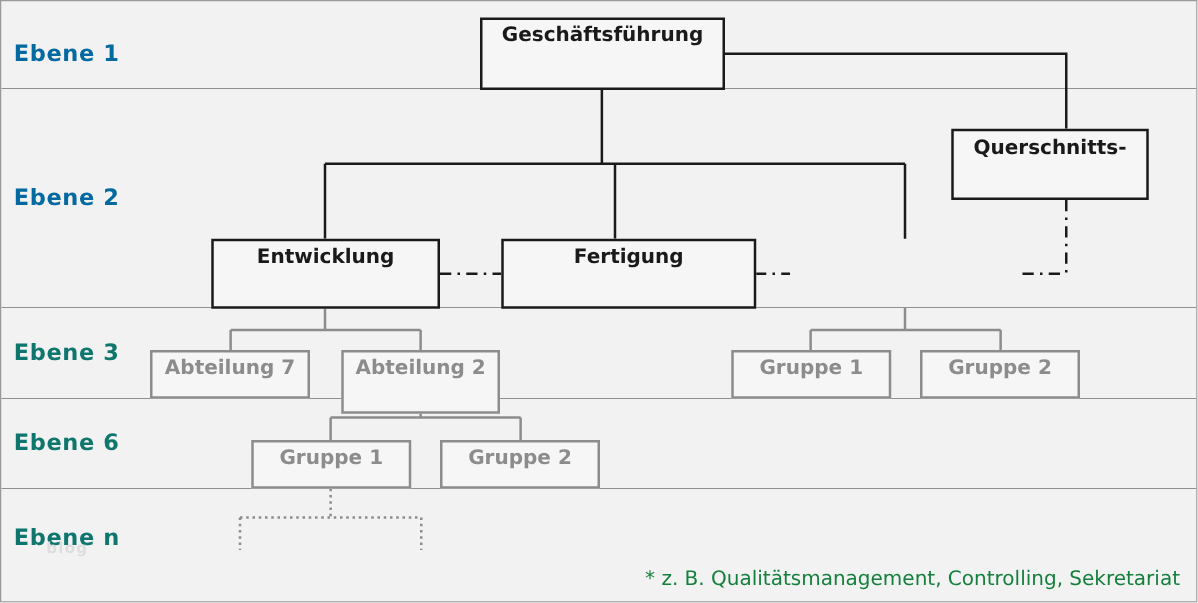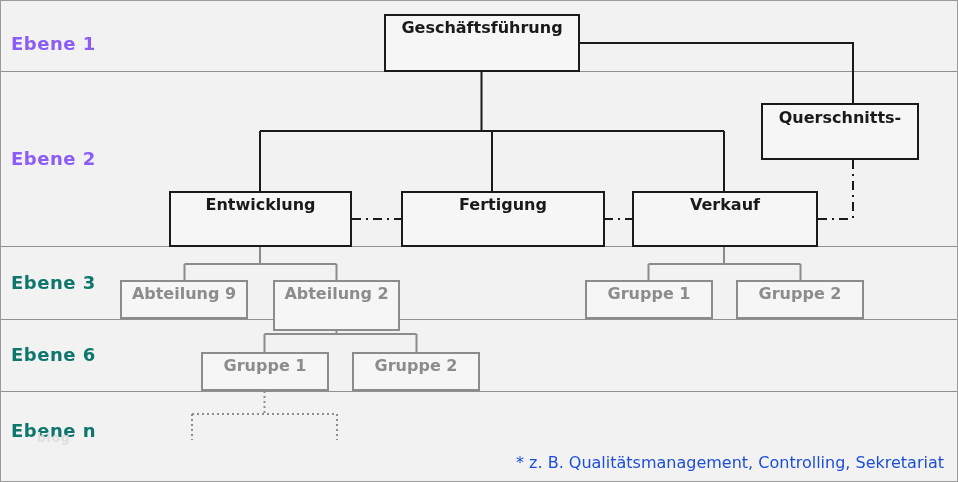--- a/index.html
+++ b/index.html
@@ -19,21 +19,21 @@
     width: 958px; height: 482px;
   }
   .level-label {
     position: absolute;
     left: 10px;
     font-size: 18px;
     font-weight: bold;
     letter-spacing: 0.5px;
     white-space: nowrap;
   }
-  .level-label.dark { color: #8b5cf6; }
+  .level-label.dark { color: #0369a1; }
   .level-label.gray { color: #0f766e; }
   .node {
     position: absolute;
     display: flex;
     flex-direction: column;
     align-items: center;
     justify-content: flex-start;
     text-align: center;
     font-weight: bold;
     font-size: 16px;
@@ -41,21 +41,21 @@
     background: #f6f6f6;
     white-space: nowrap;
   }
   .node.dark { border: 2px solid #1a1a1a; color: #1a1a1a; }
   .node.gray { border: 2px solid #8c8c8c; color: #8c8c8c; }
   .footnote {
     position: absolute;
     top: 452px;
     right: 13px;
     font-size: 16px;
-    color: #1d4ed8;
+    color: #15803d;
     white-space: nowrap;
   }
   .watermark {
     position: absolute;
     left: 36px;
     top: 430px;
     font-size: 12px;
     font-weight: bold;
     color: #dedede;
     letter-spacing: 1px;
@@ -129,26 +129,23 @@
   <div class="node dark" style="left:760px; top:102px; width:158px; height:57px; line-height:25px">
     <span>Querschnitts-</span>
   </div>
 
   <div class="node dark" style="left:168px; top:190px; width:183px; height:56px">
     <span>Entwicklung</span>
   </div>
   <div class="node dark" style="left:400px; top:190px; width:204px; height:56px">
     <span>Fertigung</span>
   </div>
-  <div class="node dark" style="left:631px; top:190px; width:186px; height:56px">
-    <span>Verkauf</span>
-  </div>
 
   <div class="node gray" style="left:119px; top:279px; width:128px; height:39px">
-    <span>Abteilung 9</span>
+    <span>Abteilung 7</span>
   </div>
   <div class="node gray" style="left:272px; top:279px; width:127px; height:51px">
     <span>Abteilung 2</span>
   </div>
   <div class="node gray" style="left:584px; top:279px; width:128px; height:39px">
     <span>Gruppe 1</span>
   </div>
   <div class="node gray" style="left:735px; top:279px; width:128px; height:39px">
     <span>Gruppe 2</span>
   </div>

